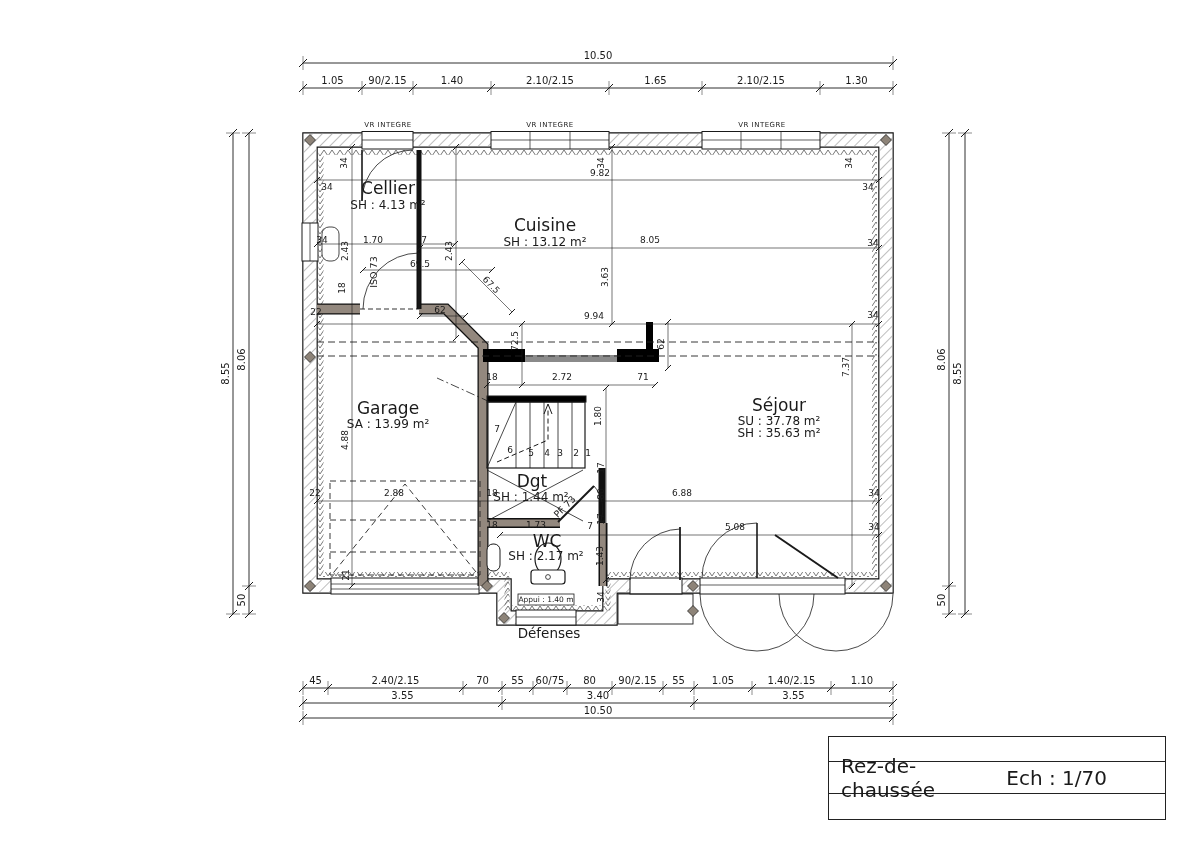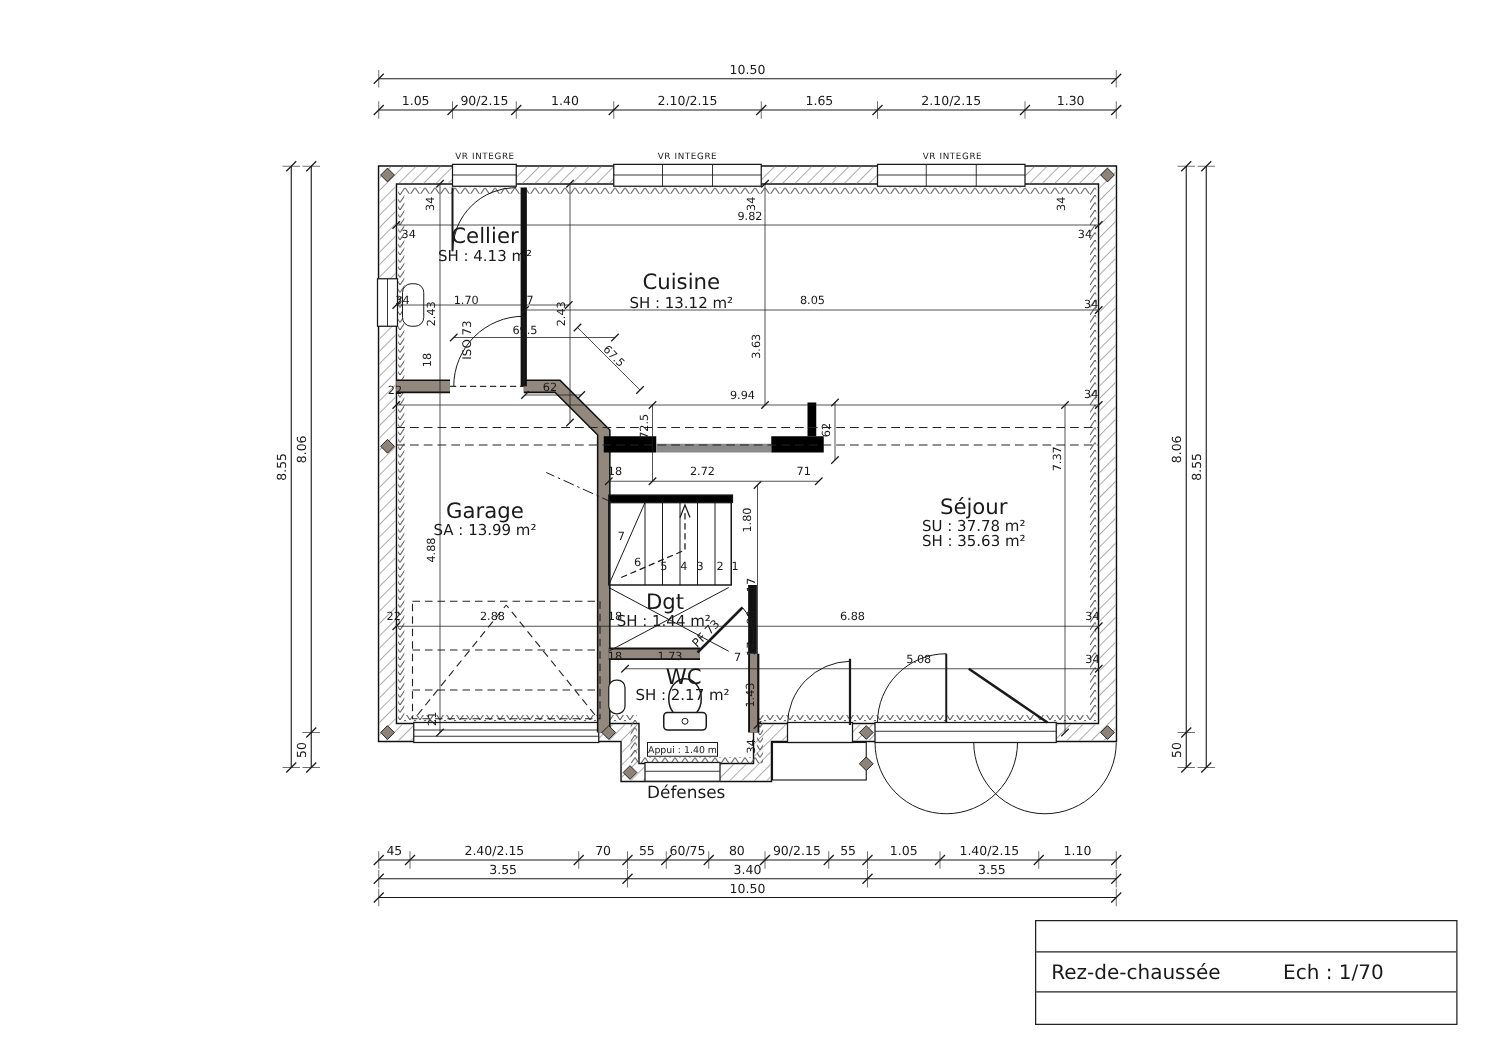--- a/index.html
+++ b/index.html
@@ -13,21 +13,21 @@
   .t-dim{font-size:9px;}
   .t-small{font-size:7px;letter-spacing:.5px;}
   .t-door{font-size:9.5px;}
   .t-def{font-size:13.5px;}
   .t-sill{font-size:7.5px;}
   .tblock{position:absolute;left:828px;top:736px;width:338px;height:84px;
           border:1.6px solid #222;background:#fff;box-sizing:border-box;}
   .tb-row{box-sizing:border-box;}
   .tb-top{height:25px;border-bottom:1.6px solid #222;}
   .tb-mid{height:32px;border-bottom:1.6px solid #222;display:flex;align-items:center;
-          font-size:16px;color:#1a1a1a;}
+          font-size:20px;color:#1a1a1a;}
   .tb-mid span:first-child{flex:1;padding-left:12px;}
   .tb-mid span:last-child{padding-right:58px;}
   .tb-bot{height:24px;}
 </style>
 </head>
 <body>
 
 <div class="page">
 
 <svg id="plan-svg" width="1200" height="849" viewBox="0 0 1200 849">

